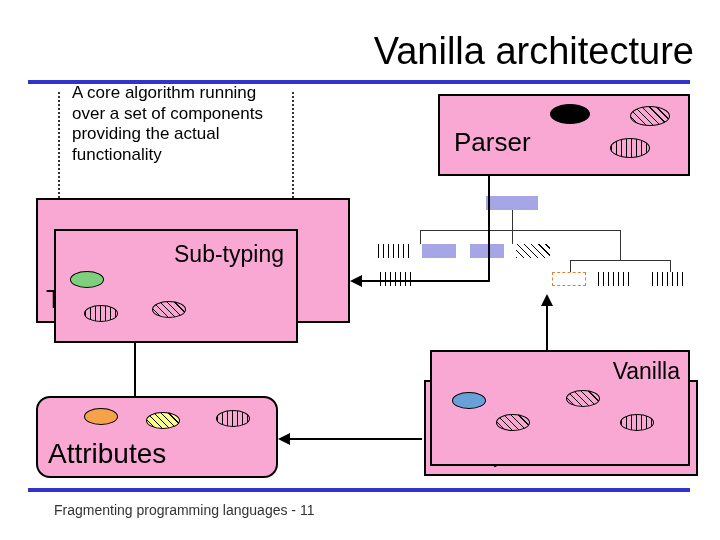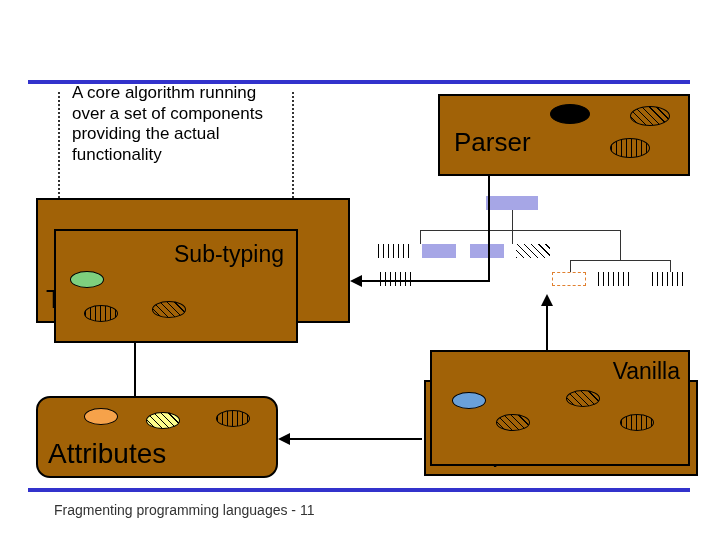--- a/index.html
+++ b/index.html
@@ -6,21 +6,21 @@
   html, body { width: 720px; height: 540px; font-family: "Trebuchet MS", "Comic Sans MS", sans-serif; background: #fff; }
   .slide { position: relative; width: 720px; height: 540px; }
   .title { position: absolute; top: 30px; right: 26px; font-size: 38px; font-weight: 400; letter-spacing: 0px; }
   .title-rule { position: absolute; top: 80px; left: 28px; width: 662px; height: 4px; background: #3232cc; }
   .desc { position: absolute; top: 83px; left: 72px; width: 210px; font-size: 17px; line-height: 1.22; }
   .dotline { position: absolute; border-left: 2px dotted #333; }
   .dot-l { top: 92px; left: 58px; height: 106px; }
   .dot-r { top: 92px; left: 292px; height: 106px; }
   .footer { position: absolute; bottom: 22px; left: 38px; font-size: 14px; color: #333; font-family: Arial, sans-serif; margin-left: 16px; }
 
-  .box { position: absolute; border: 2px solid #000; background: #a16207; font-size: 23px; }
+  .box { position: absolute; border: 2px solid #000; background: #f9a8d4; font-size: 23px; }
 
   .parser { top: 94px; left: 438px; width: 252px; height: 82px; }
   .parser .label { position: absolute; left: 14px; bottom: 16px; font-size: 26px; }
 
   .subtyping { top: 229px; left: 54px; width: 244px; height: 114px; z-index: 2; }
   .subtyping .label { position: absolute; right: 12px; top: 10px; font-size: 23px; }
 
   .typechecker { top: 198px; left: 36px; width: 314px; height: 125px; padding: 6px; z-index: 1; }
   .typechecker .label { position: absolute; left: 8px; bottom: 6px; font-size: 26px; }
 
@@ -73,20 +73,21 @@
   .fill-blue  { background: #6aa0d8; }
   .fill-green { background: #7ed07e; }
   .fill-black { background: #000; }
 
 </style>
 </head>
 <body>
 
 <div class="slide">
 
+  <div class="title">Vanilla architecture</div>
   <div class="title-rule"></div>
 
   <div class="dotline dot-l"></div>
   <div class="dotline dot-r"></div>
   <div class="desc">A core algorithm running over a set of components providing the actual functionality</div>
 
   <div class="box parser">
     <span class="label">Parser</span>
     <div class="bean fill-black" style="top:8px; left:110px;"></div>
     <div class="bean hatch-diag" style="top:10px; left:190px;"></div>

